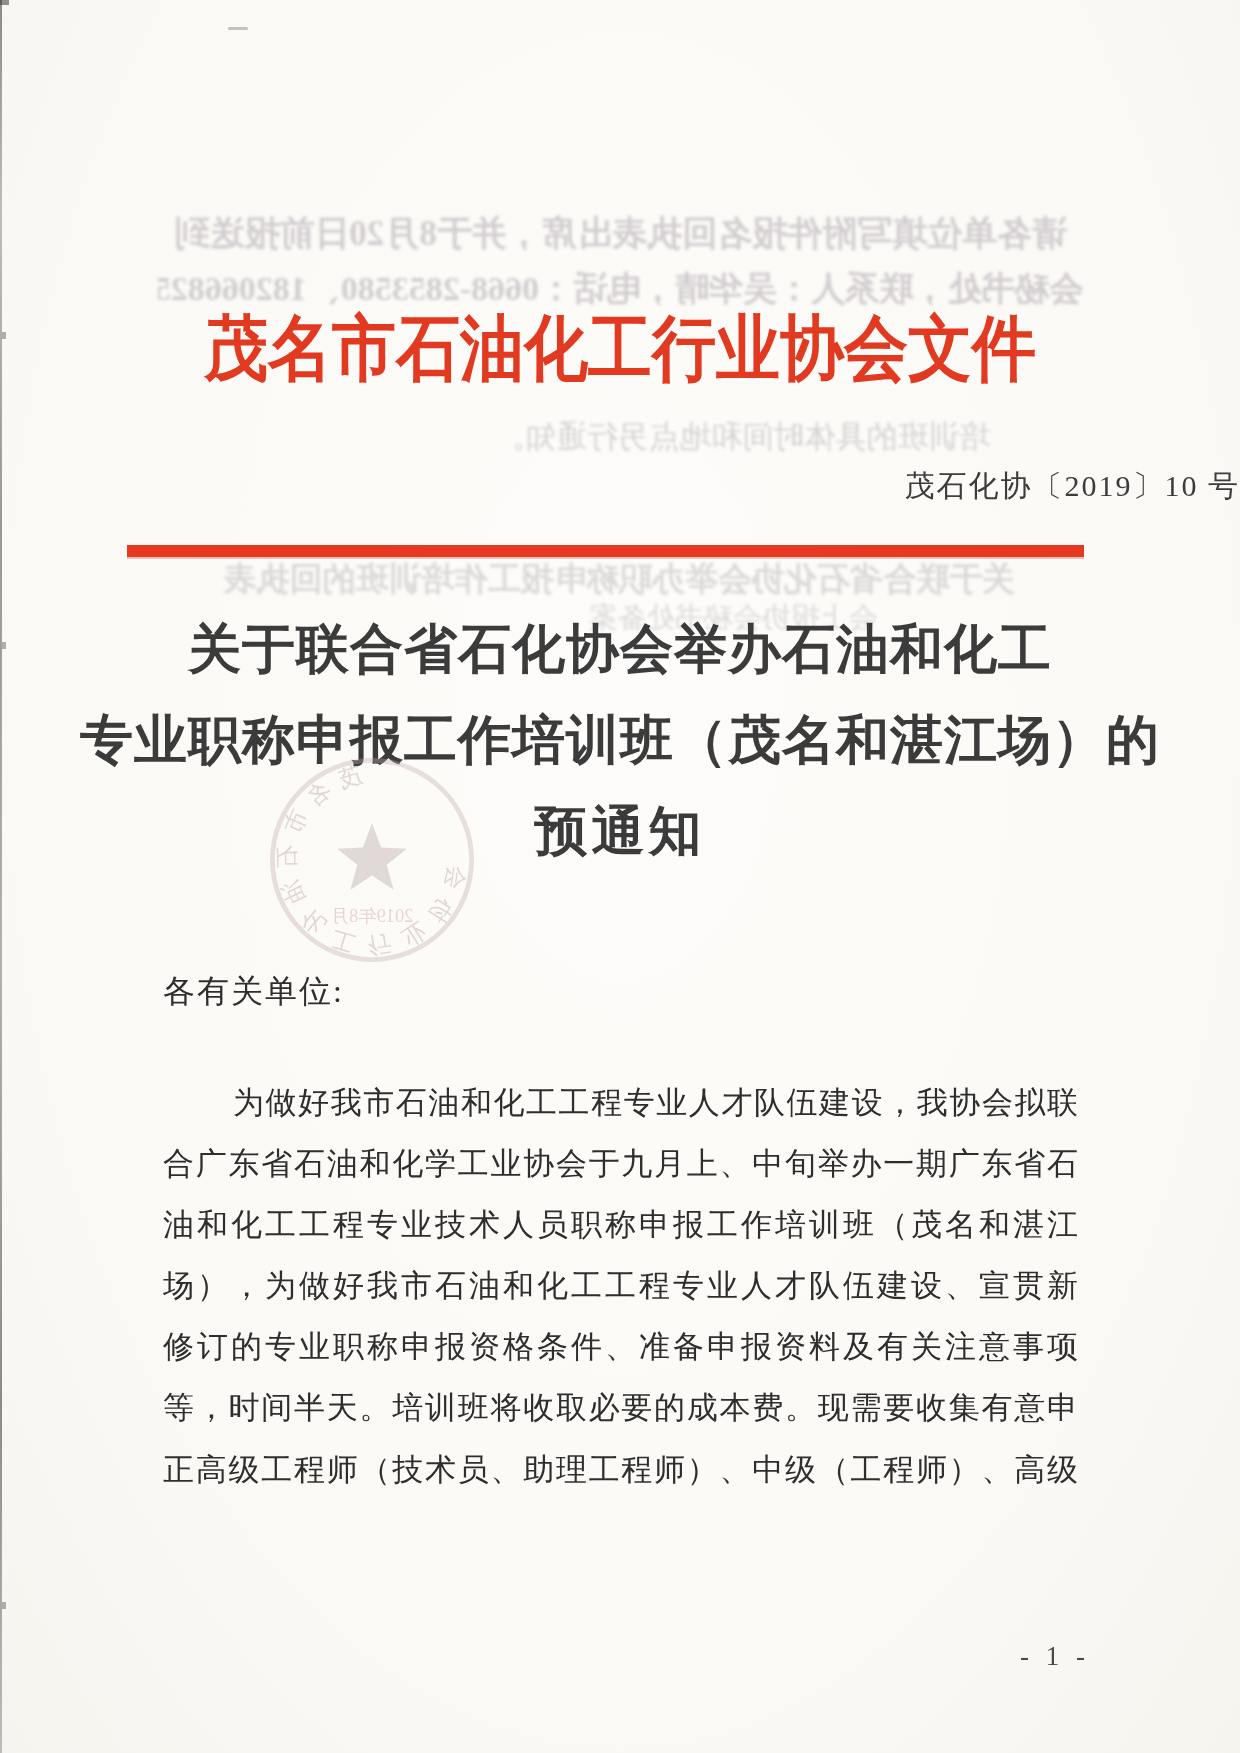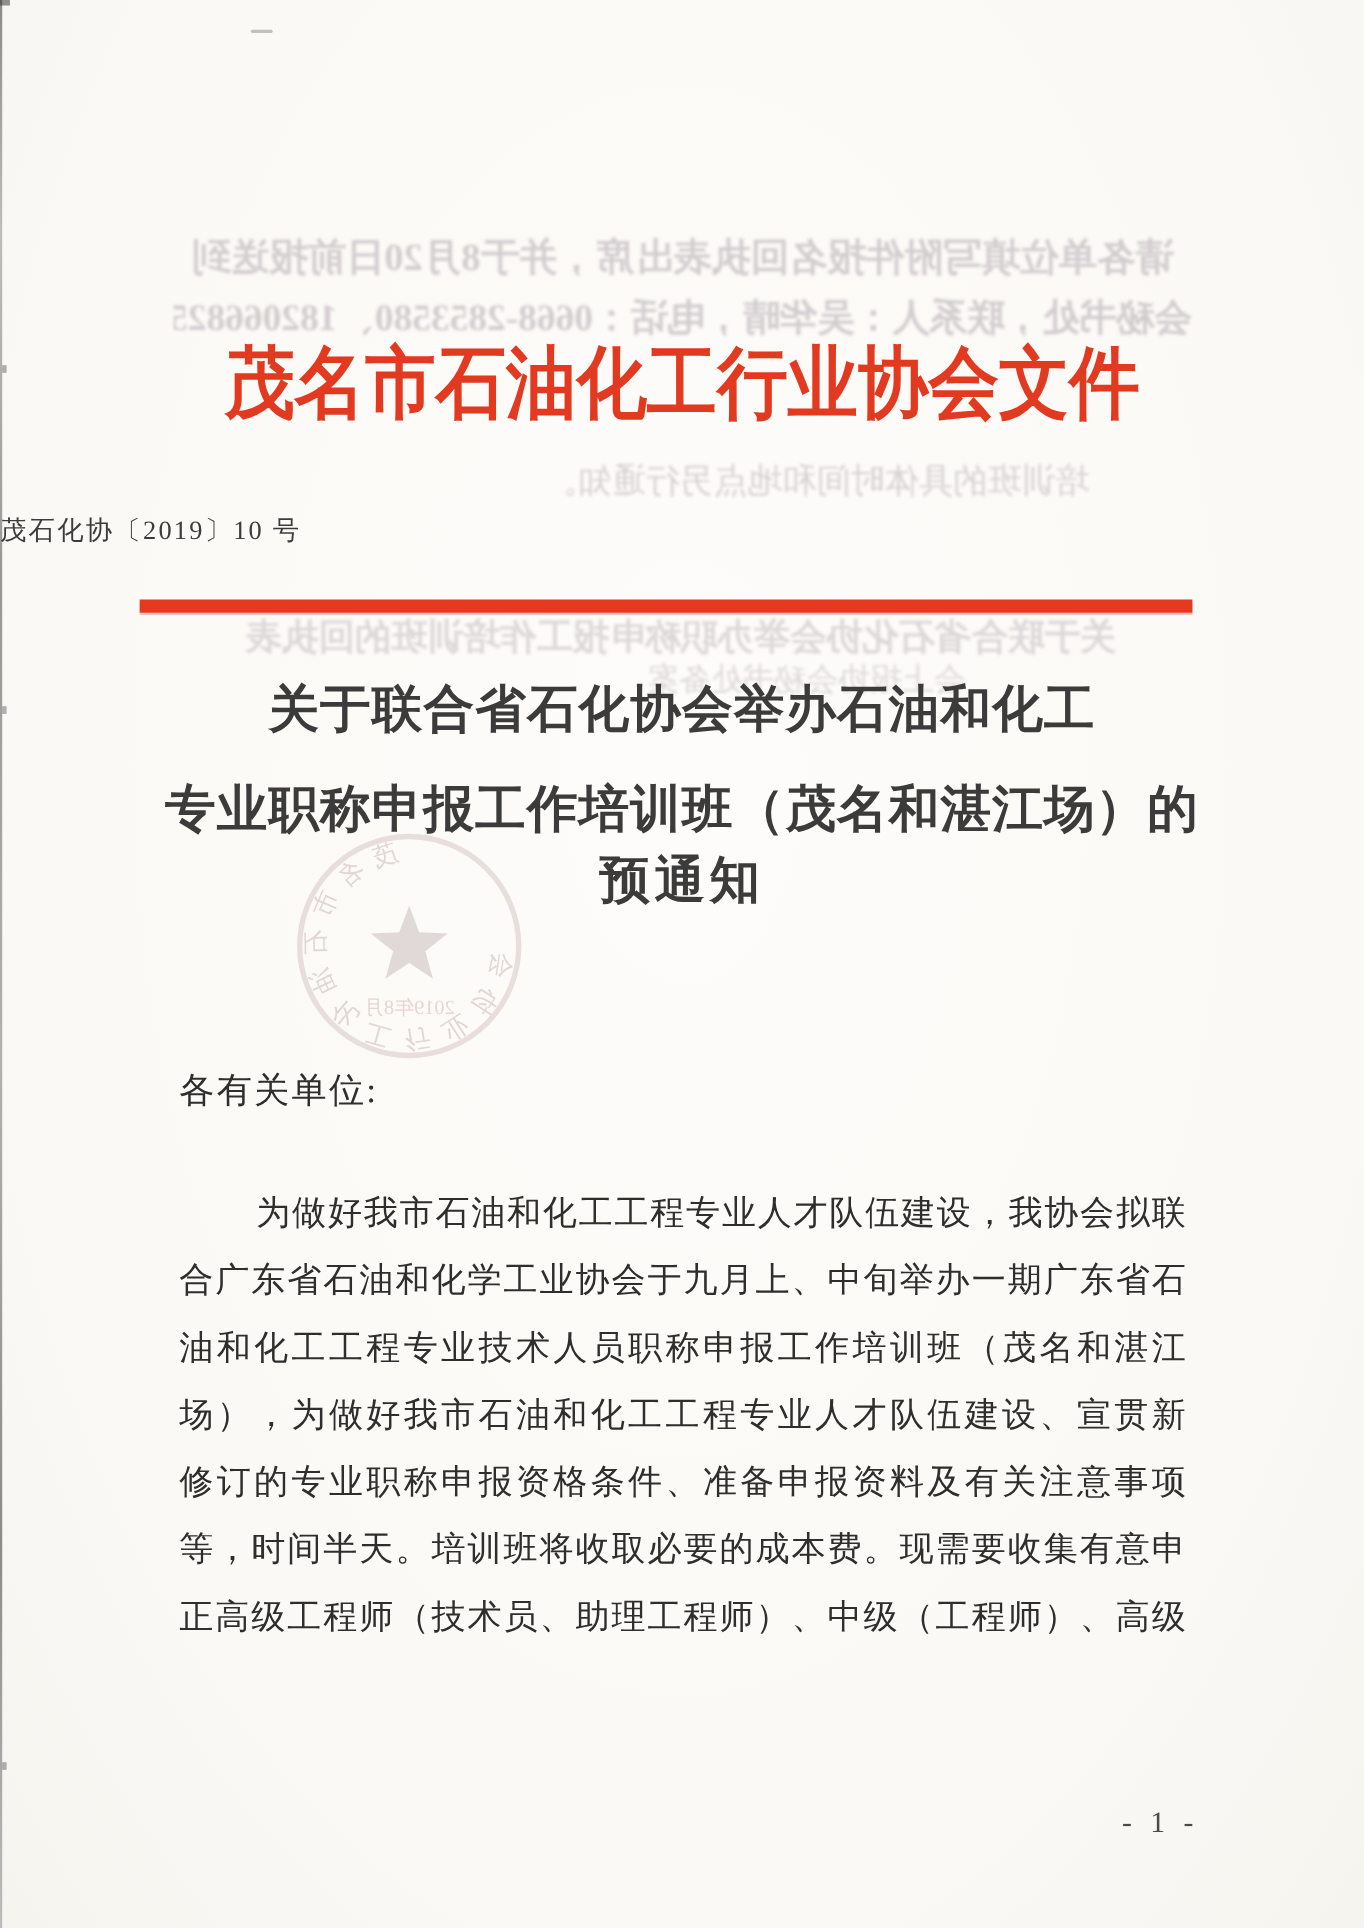--- a/index.html
+++ b/index.html
@@ -36,33 +36,33 @@
     position:absolute;left:0;top:300px;width:1240px;
     text-align:center;
     font-size:64px;font-weight:bold;
     color:#e23a20;
     letter-spacing:0px;
     transform:scaleY(1.12);
     transform-origin:top center;
   }
   .doc-number{
     position:absolute;left:0;top:466px;width:1240px;
-    text-align:left;font-size:24px;color:#3c3c3c;letter-spacing:2px;
+    text-align:right;font-size:30px;color:#3c3c3c;letter-spacing:2px;
   }
   .red-rule{
     position:absolute;left:127px;top:545px;width:957px;height:12px;
     background:#e6391f;
     box-shadow:0 2px 0 rgba(170,30,10,.25);
   }
   .doc-title{
     position:absolute;left:0;width:1240px;
-    text-align:center;font-size:46px;font-weight:bold;color:#3b3b3b;
+    text-align:center;font-size:53px;font-weight:bold;color:#3b3b3b;
     letter-spacing:1px;
   }
-  .t1{top:614px;} .t2{top:705px;} .t3{top:769px;letter-spacing:4px;}
+  .t1{top:614px;} .t2{top:705px;} .t3{top:796px;letter-spacing:4px;}
 
   .seal{position:absolute;left:256px;top:744px;width:232px;height:232px;
     transform:scaleX(-1);filter:blur(.7px);opacity:.85;pointer-events:none;}
 
   .salutation{
     position:absolute;left:163px;top:970px;
     font-size:32px;color:#2e2e2e;letter-spacing:2px;
   }
   .body-line{
     position:absolute;left:163px;width:915px;

